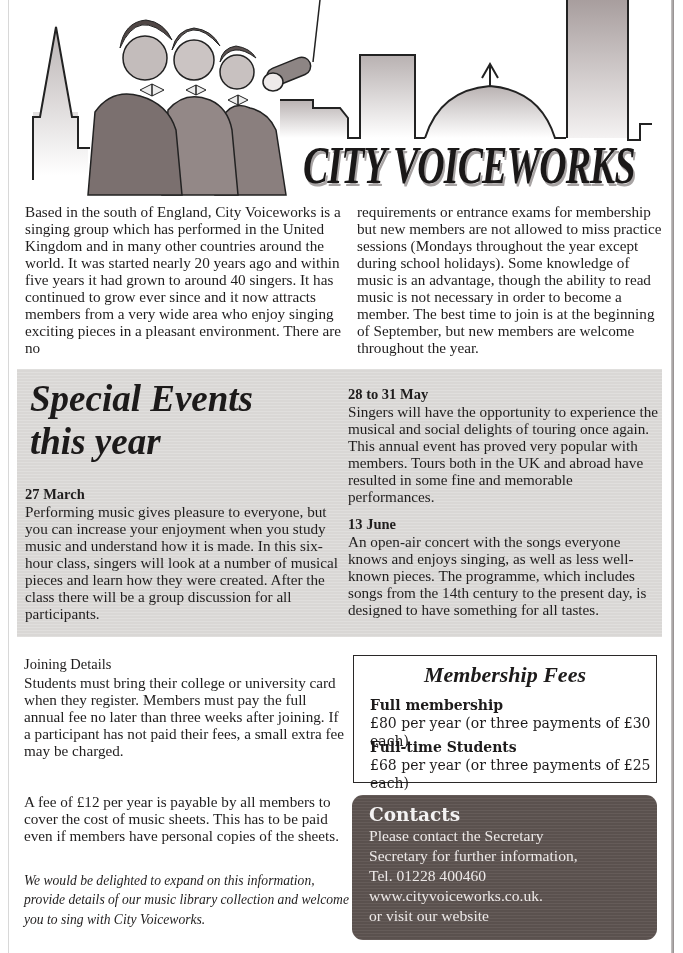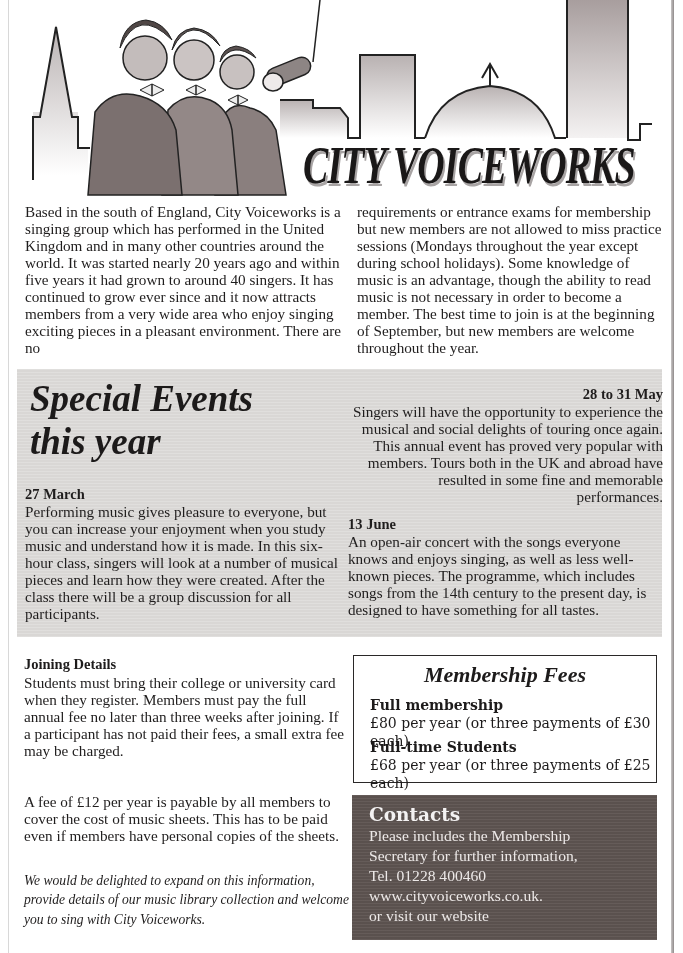--- a/index.html
+++ b/index.html
@@ -36,26 +36,26 @@
       background-image: repeating-linear-gradient(0deg, rgba(255,255,255,0.10) 0 1px, rgba(0,0,0,0.02) 1px 3px);
     }
     .events-title {
       position: absolute; left: 30px; top: 377px; width: 270px; text-align: left;
       font-family: "Liberation Serif", serif; font-weight: bold; font-style: italic;
       font-size: 37px; line-height: 43px; color: #1c1a1a;
     }
     .event { position: absolute; }
     .event-date { font-family: "Liberation Serif", serif; font-weight: bold; font-size: 14.5px; line-height: 18px; color: #1f1d1d; }
     .ev1 { left: 25px; top: 485px; width: 315px; }
-    .ev2 { left: 348px; top: 385px; width: 315px; text-align: right; }
+    .ev2 { left: 348px; top: 385px; width: 315px; }
     .ev3 { left: 348px; top: 515px; width: 315px; }
 
     
     .joining { position: absolute; left: 24px; top: 655px; width: 325px; }
-    .joining .heading { font-family: "Liberation Serif", serif; font-weight: bold; font-size: 14.5px; line-height: 18.5px; }
+    .joining .heading { font-family: "Liberation Serif", serif; font-weight: normal; font-size: 14.5px; line-height: 18.5px; }
     .joining .para { margin-top: 0; }
     .music-fee { position: absolute; left: 24px; top: 793px; width: 330px; }
     .closing { position: absolute; left: 24px; top: 871px; width: 330px; font-style: italic; font-size: 13.6px; line-height: 19.3px; }
 
     
     .fees-box {
       position: absolute; left: 353px; top: 655px; width: 302px; height: 126px;
       border: 1.5px solid #2a2828; background: #ffffff;
     }
     .fees-title {
@@ -67,20 +67,21 @@
     .fee-item .fee-value { font-size: 14px; line-height: 18px; }
     .fi1 { top: 40px; }
     .fi2 { top: 82px; }
 
     
     .contacts-box {
       position: absolute; left: 352px; top: 795px; width: 305px; height: 145px;
       background: #5f5552;
       background-image: repeating-linear-gradient(0deg, rgba(255,255,255,0.04) 0 1px, rgba(0,0,0,0.05) 1px 3px);
       color: #f1eeee;
+      border-radius: 11px;
     }
     .contacts-title { position: absolute; left: 17px; top: 9px; font-weight: bold; font-size: 18.5px; line-height: 22px; color: #f4f2f2; }
     .contacts-body { position: absolute; left: 17px; top: 31px; width: 290px; font-family: "Liberation Serif", serif; font-size: 15.6px; line-height: 20px; color: #ede9e8; }
   </style>
 </head>
 <body>
 
 <div class="page-edge-left"></div>
 <div class="page-edge-right"></div>
 
@@ -180,19 +181,19 @@
   </div>
   <div class="fee-item fi2">
     <div class="fee-label">Full-time Students</div>
     <div class="fee-value">£68 per year (or three payments of £25 each)</div>
   </div>
 </div>
 
 <div class="contacts-box">
   <div class="contacts-title">Contacts</div>
   <div class="contacts-body">
-    <div>Please includes the Membership</div>
+    <div>Please contact the Secretary</div>
     <div>Secretary for further information,</div>
     <div>Tel. 01228 400460</div>
     <div>www.cityvoiceworks.co.uk.</div>
     <div>or visit our website</div>
   </div>
 </div>
 
 </body></html>

